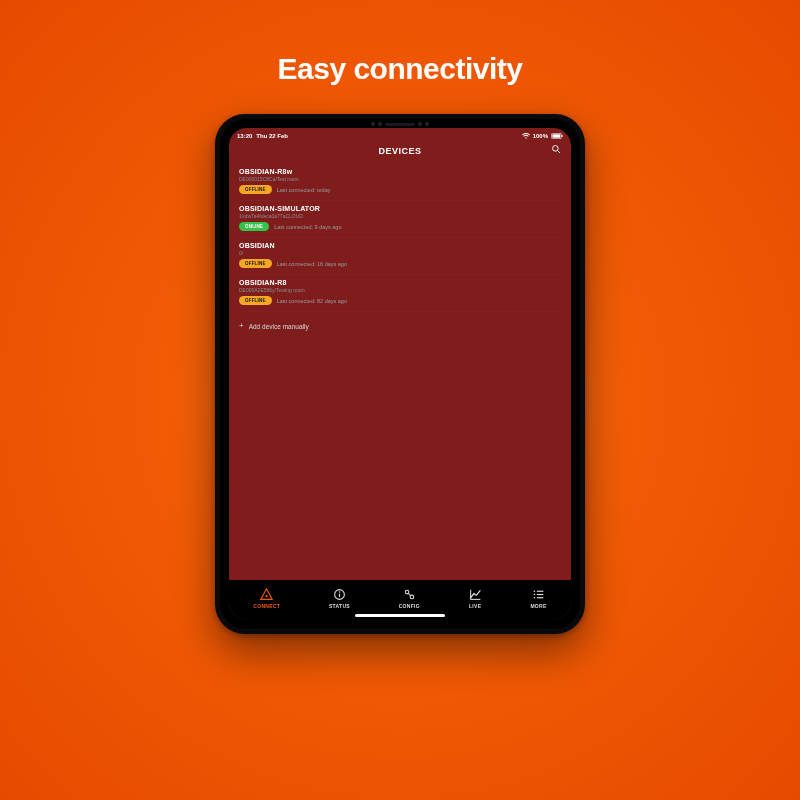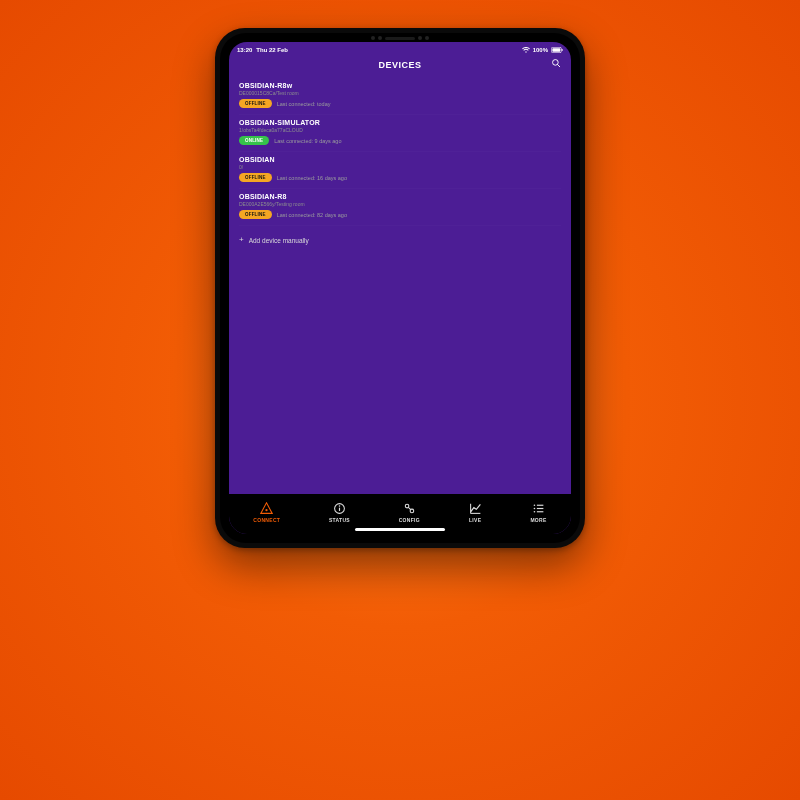--- a/index.html
+++ b/index.html
@@ -33,21 +33,21 @@
     position: relative;
   }
   .sensor-bar {
     position: absolute; top: 3px; left: 50%; transform: translateX(-50%);
     display: flex; gap: 3px; align-items: center;
   }
   .sensor-dot { width: 4px; height: 4px; border-radius: 50%; background: #222; }
   .sensor-slit { width: 30px; height: 3px; border-radius: 2px; background: #1a1a1a; }
   .screen {
     width: 100%; height: 100%;
-    background: #4c1d95;
+    background: #7f1d1d;
     border-radius: 18px;
     overflow: hidden;
     display: flex; flex-direction: column;
     position: relative;
   }
   .status-bar {
     height: 14px; padding: 2px 8px 0 8px;
     display: flex; justify-content: space-between; align-items: center;
     color: #fff; font-size: 6px; font-weight: 600;
   }
@@ -86,20 +86,21 @@
   .home-indicator {
     position: absolute; bottom: 3px; left: 50%; transform: translateX(-50%);
     width: 90px; height: 3px; border-radius: 2px; background: #fff;
   }
   svg { display: block; }
 </style>
 </head>
 <body>
 
 <div class="stage">
+  <div class="headline">Easy connectivity</div>
 
   <div class="tablet">
     <div class="bezel">
       <div class="sensor-bar">
         <span class="sensor-dot"></span>
           <span class="sensor-dot"></span>
         <span class="sensor-slit"></span>
         <span class="sensor-dot"></span>
           <span class="sensor-dot"></span>
       </div>

